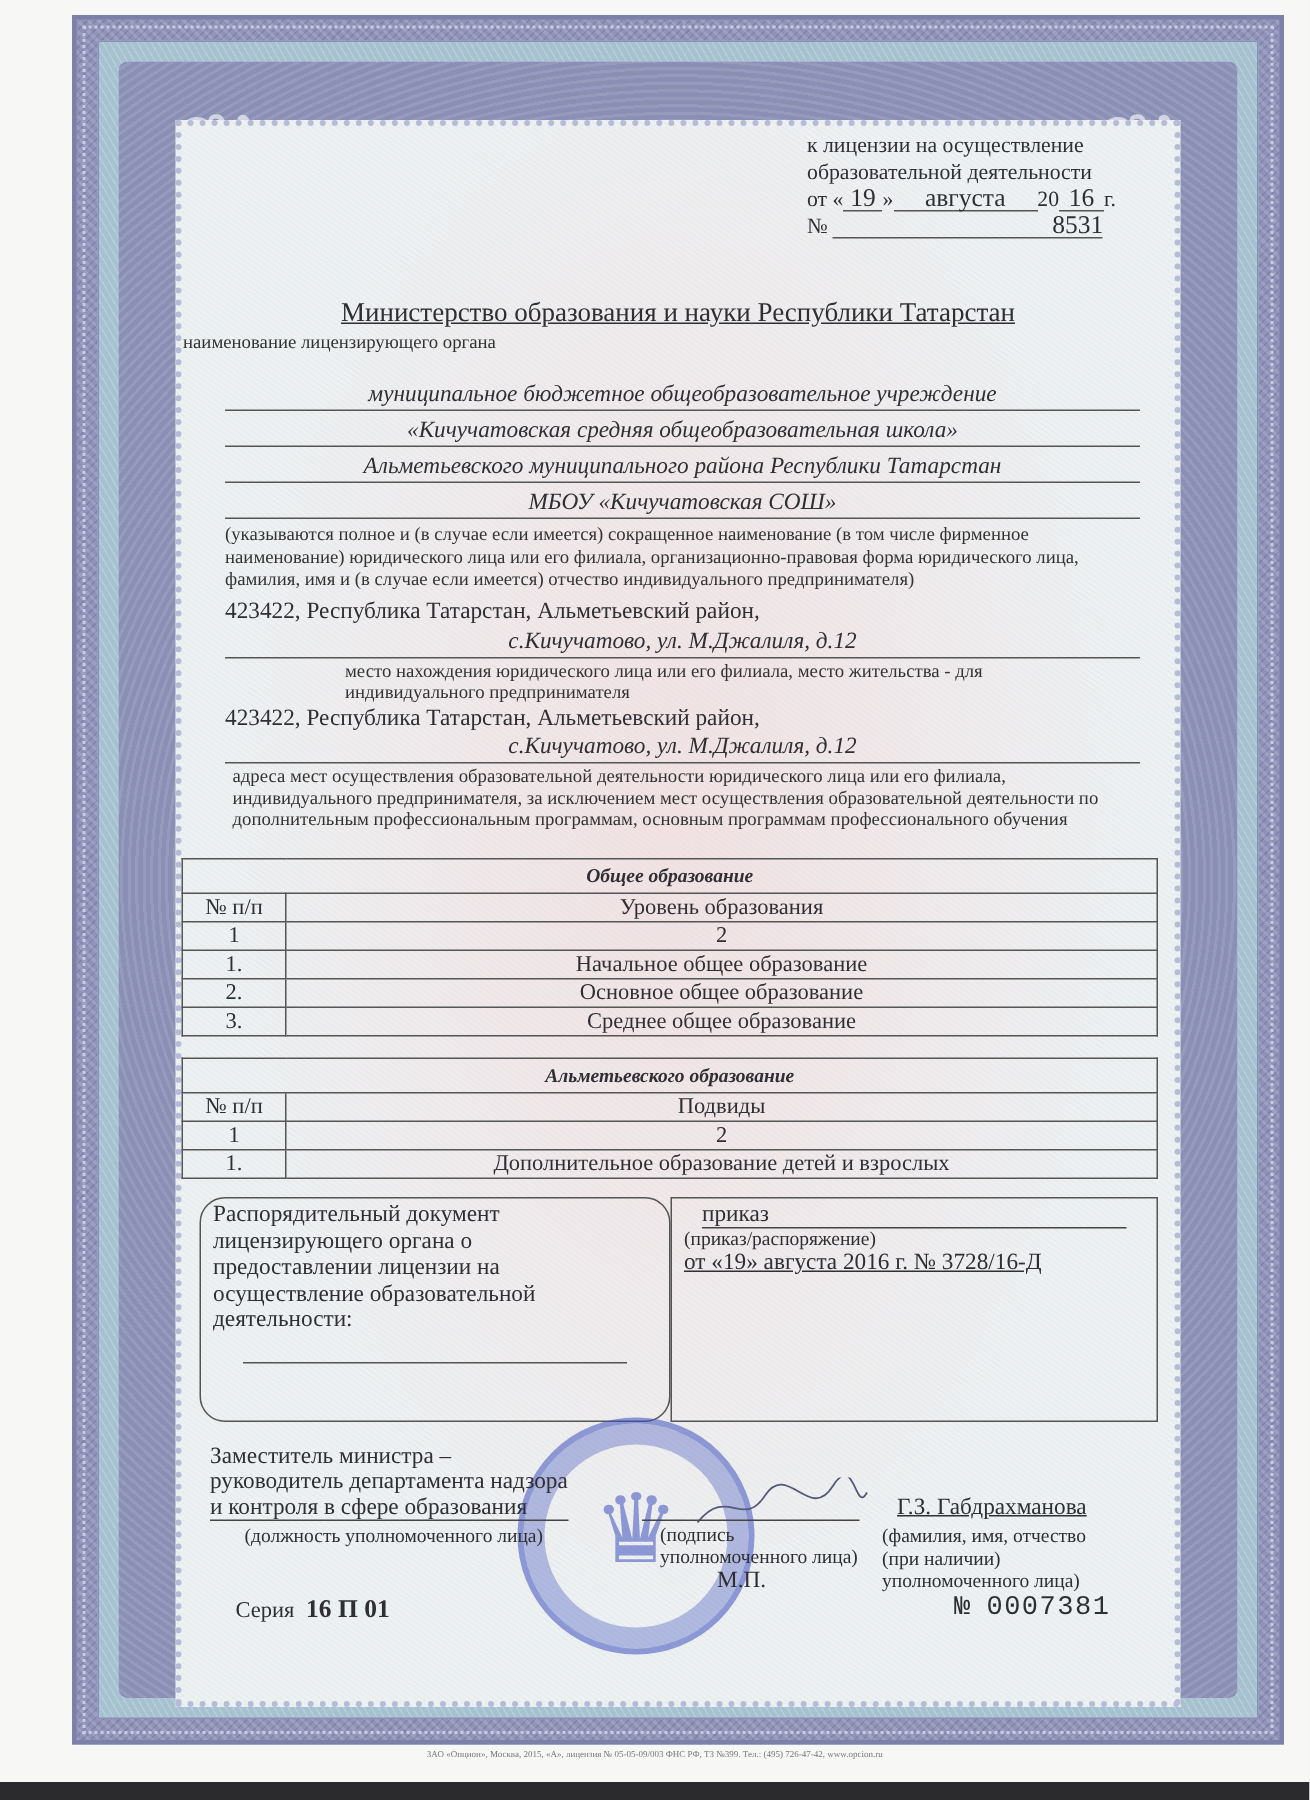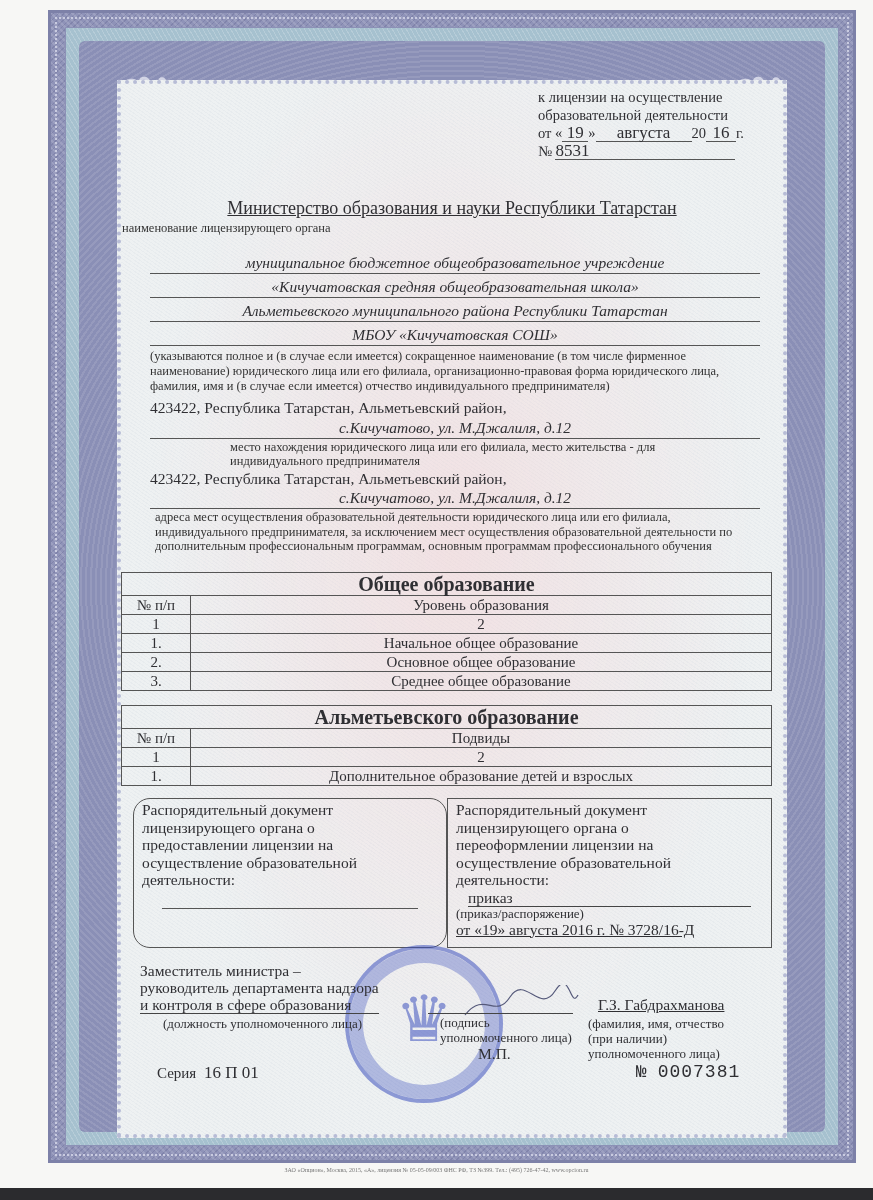--- a/index.html
+++ b/index.html
@@ -68,21 +68,21 @@
   .ministry span { text-decoration: underline; }
   .caption { font-size: 12.5px; text-align: left; color: #333; }
 
   .line-field {
     position: absolute; left: 150px; width: 610px; text-align: center; font-size: 15.5px;
     border-bottom: 1px solid #555; line-height: 21px; font-style: italic;
   }
   table.grid { border-collapse: collapse; position: absolute; left: 121px; width: 651px; font-size: 15px; }
   table.grid td { border: 1px solid #555; text-align: center; padding: 0 4px; height: 18px; line-height: 18px; }
   table.grid td.num { width: 60px; }
-  table.grid td.head { font-weight: bold; font-size: 20px; height: 22px; }
+  table.grid td.head { font-weight: bold; font-size: 13px; height: 22px; font-style: italic; }
 
   .docbox {
     position: absolute; top: 798px; height: 150px; box-sizing: border-box;
     border: 1px solid #555; padding: 2px 8px; font-size: 15.5px; line-height: 17.5px;
   }
   .docbox.left { left: 133px; width: 314px; border-radius: 17px; }
   .docbox.right { left: 447px; width: 325px; }
 
   .stamp {
     position: absolute; left: 345px; top: 945px; width: 150px; height: 150px;
@@ -120,21 +120,21 @@
 <div class="paper"></div>
 
 <div class="abs appendix">
   <div>к лицензии на осуществление</div>
   <div>образовательной деятельности</div>
   <div>
     <span>от «</span><span class="fill" style="width:26px">19</span><span>»</span><span class="fill" style="width:96px">августа</span><span>20</span><span class="fill" style="width:30px">16</span><span>г.</span>
   </div>
   <div>
     <span>№</span>
-    <span class="fill" style="width:180px;text-align:left">8531</span>
+    <span class="fill" style="width:180px;text-align:right">8531</span>
   </div>
 </div>
 
 <div class="abs ministry">
   <span>Министерство образования и науки Республики Татарстан</span>
   <div class="caption" style="margin-top:2px">наименование лицензирующего органа</div>
 </div>
 
 <div class="line-field" style="top:252px">муниципальное бюджетное общеобразовательное учреждение</div>
 <div class="line-field" style="top:276px">«Кичучатовская средняя общеобразовательная школа»</div>
@@ -196,21 +196,20 @@
     <td>Дополнительное образование детей и взрослых</td>
   </tr>
 </tbody>
   </table>
 
 <div class="docbox left">
   <div style="width:230px">Распорядительный документ лицензирующего органа о предоставлении лицензии на осуществление образовательной деятельности:</div>
   <div style="margin:18px 20px 0 20px;border-bottom:1px solid #555;height:1px"></div>
 </div>
 <div class="docbox right">
-  <div style="width:230px">Распорядительный документ лицензирующего органа о переоформлении лицензии на осуществление образовательной деятельности:</div>
   <div class="center uline" style="margin:0 12px;line-height:17px">приказ</div>
   <div class="center t13" style="line-height:14px">(приказ/распоряжение)</div>
   <div class="center" style="text-decoration:underline;line-height:18px">от «19» августа 2016 г.  № 3728/16-Д</div>
 </div>
 
 <div class="stamp">
   <div class="stamp-eagle">♛</div>
 </div>
 <svg class="signature" viewBox="0 0 120 40">
   <path d="M5 30 C 25 5, 35 35, 50 12 S 80 30, 95 6 S 110 25, 118 10" fill="none" stroke="#55597a" stroke-width="1.2"></path>
@@ -225,21 +224,21 @@
 
 <div class="abs" style="left:428px;top:1013px;width:145px;border-top:1px solid #444"></div>
 <div class="abs t13 center" style="left:440px;top:1015px;width:135px;line-height:15px">(подпись уполномоченного лица)</div>
 <div class="abs t15" style="left:478px;top:1045px">М.П.</div>
 
 <div class="abs t15" style="left:598px;top:996px;text-decoration:underline">Г.З. Габдрахманова</div>
 <div class="abs t13 center" style="left:588px;top:1016px;width:150px;line-height:15px">(фамилия, имя, отчество (при наличии) уполномоченного лица)</div>
 
 <div class="abs" style="left:157px;top:1063px;font-size:15px">
   <span>Серия</span>
-  <span style="font-weight:normal;font-size:17px;margin-left:4px">16 П 01</span>
+  <span style="font-weight:bold;font-size:17px;margin-left:4px">16 П 01</span>
 </div>
 <div class="abs" style="left:636px;top:1062px;font-family:'Liberation Mono','DejaVu Sans Mono',monospace;font-size:18px">
   <span>№</span>
   <span style="letter-spacing:1px">0007381</span>
 </div>
 
 <div class="footer-print">ЗАО «Опцион», Москва, 2015, «А», лицензия № 05-05-09/003 ФНС РФ, ТЗ №399. Тел.: (495) 726-47-42, www.opcion.ru</div>
 <div class="scan-shadow"></div>
 
 </body></html>

